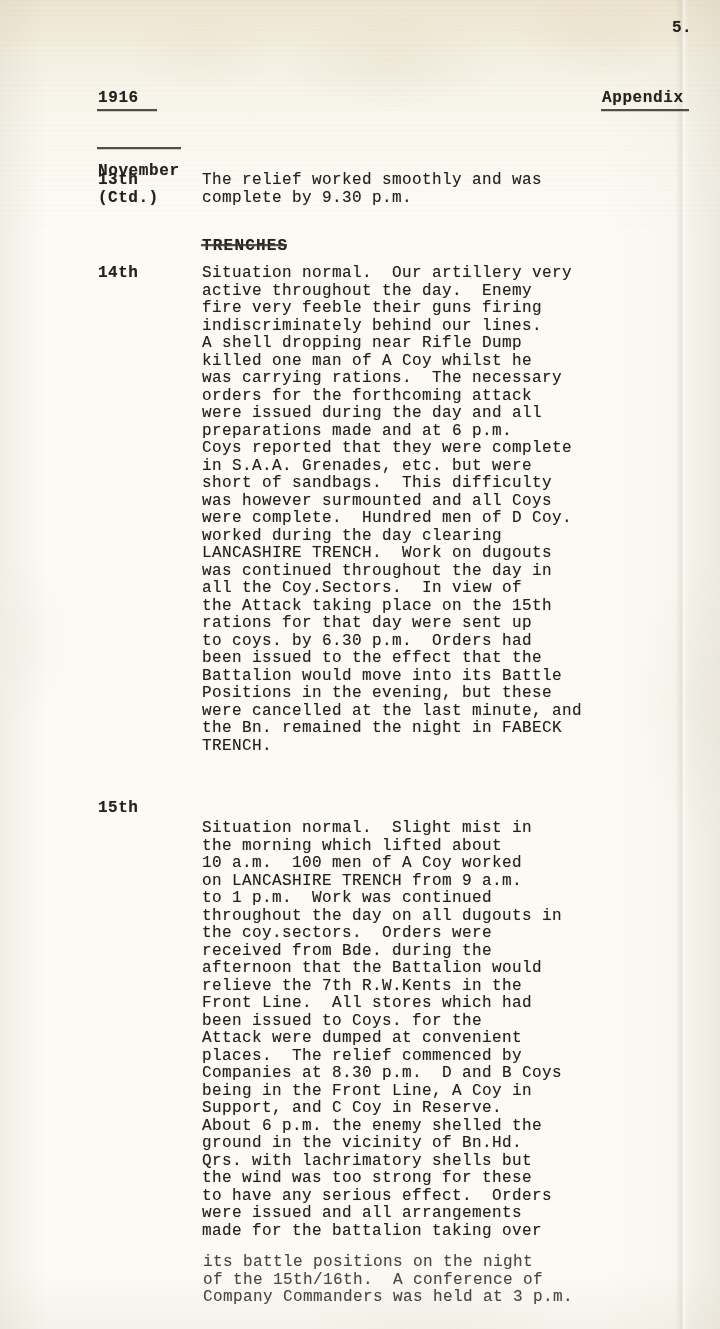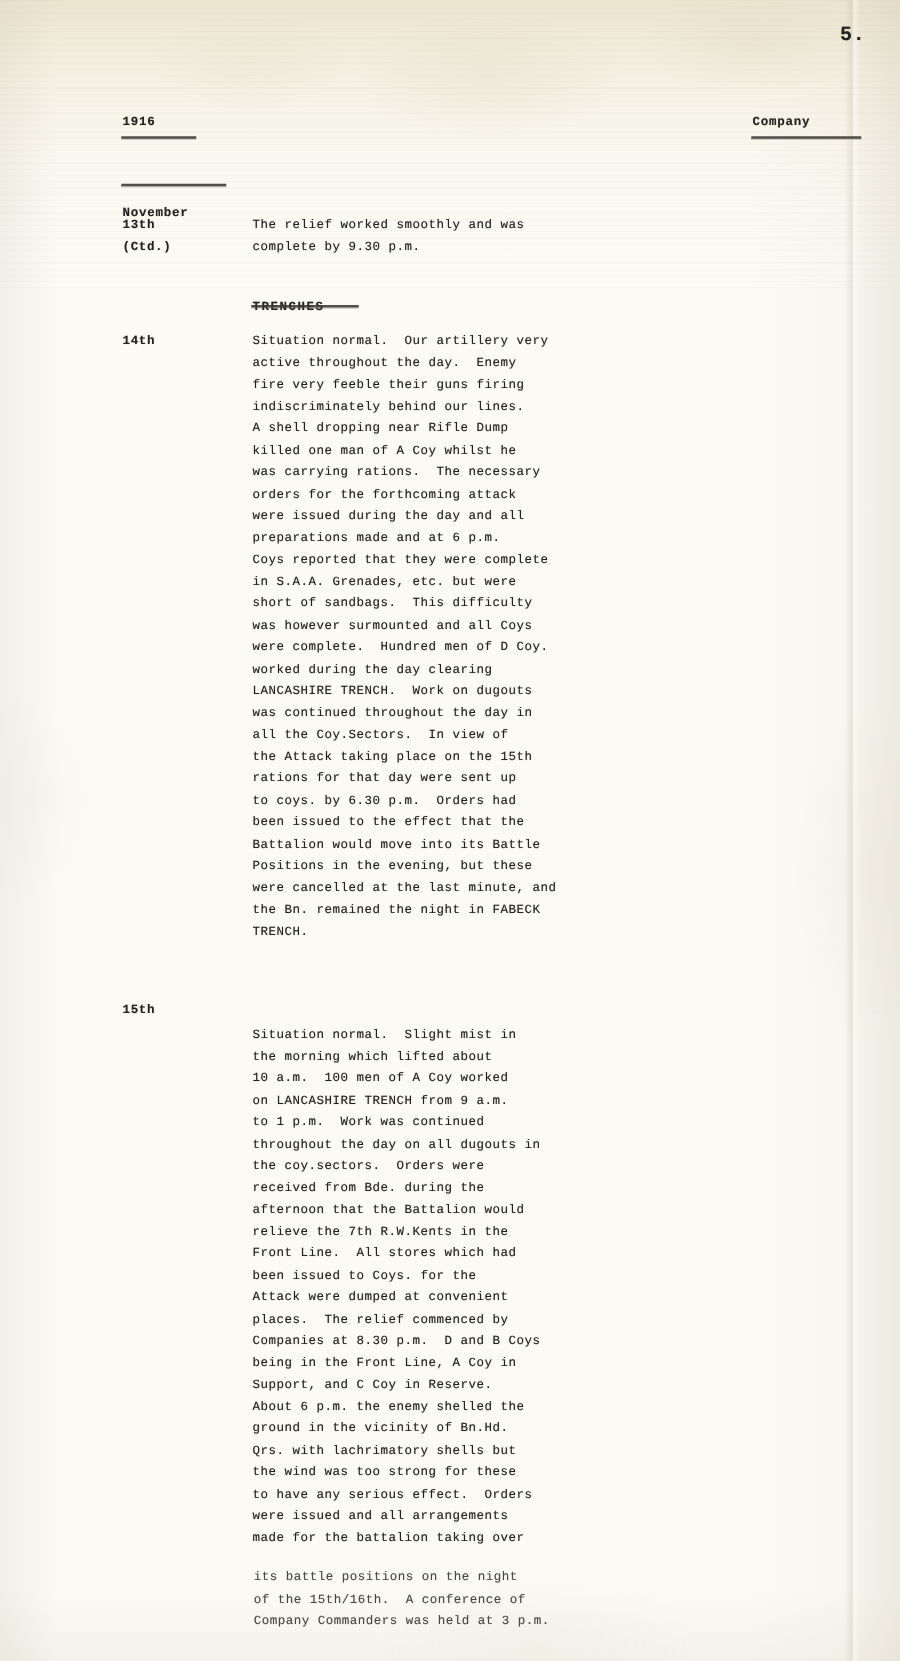--- a/index.html
+++ b/index.html
@@ -83,21 +83,21 @@
       rgba(176,168,152,0.20) 45%,
       rgba(255,255,255,0.45) 62%,
       rgba(255,255,255,0) 100%);
   }
   .content { position: relative; z-index: 5; }
 
   
   .tw {
     position: absolute;
     white-space: pre;
-    font-size: 10px;
+    font-size: 16px;
     line-height: 17.5px;
     letter-spacing: 0.4px;
     color: #232220;
     text-shadow: 0 0 0.8px rgba(60,56,48,0.45);
   }
   .page-no {
     left: 672px; top: 20px;
     font-size: 16px;
     font-weight: bold;
     letter-spacing: 0.5px;
@@ -150,21 +150,21 @@
   <div class="paper-tint-edges"></div>
   <div class="paper-crease"></div>
 
   <div class="content">
 
     <div class="tw page-no">5.</div>
 
     <div class="tw hdr hdr-year">1916</div>
     <div class="uline u-year"></div>
 
-    <div class="tw hdr hdr-appx">Company</div>
+    <div class="tw hdr hdr-appx">Appendix</div>
     <div class="uline u-appx"></div>
 
     <div class="tw hdr hdr-month">November</div>
     <div class="uline u-month"></div>
 
     <div class="tw date-col d13">13th
 (Ctd.)</div>
     <div class="tw body-col b13">The relief worked smoothly and was
 complete by 9.30 p.m.</div>
 

